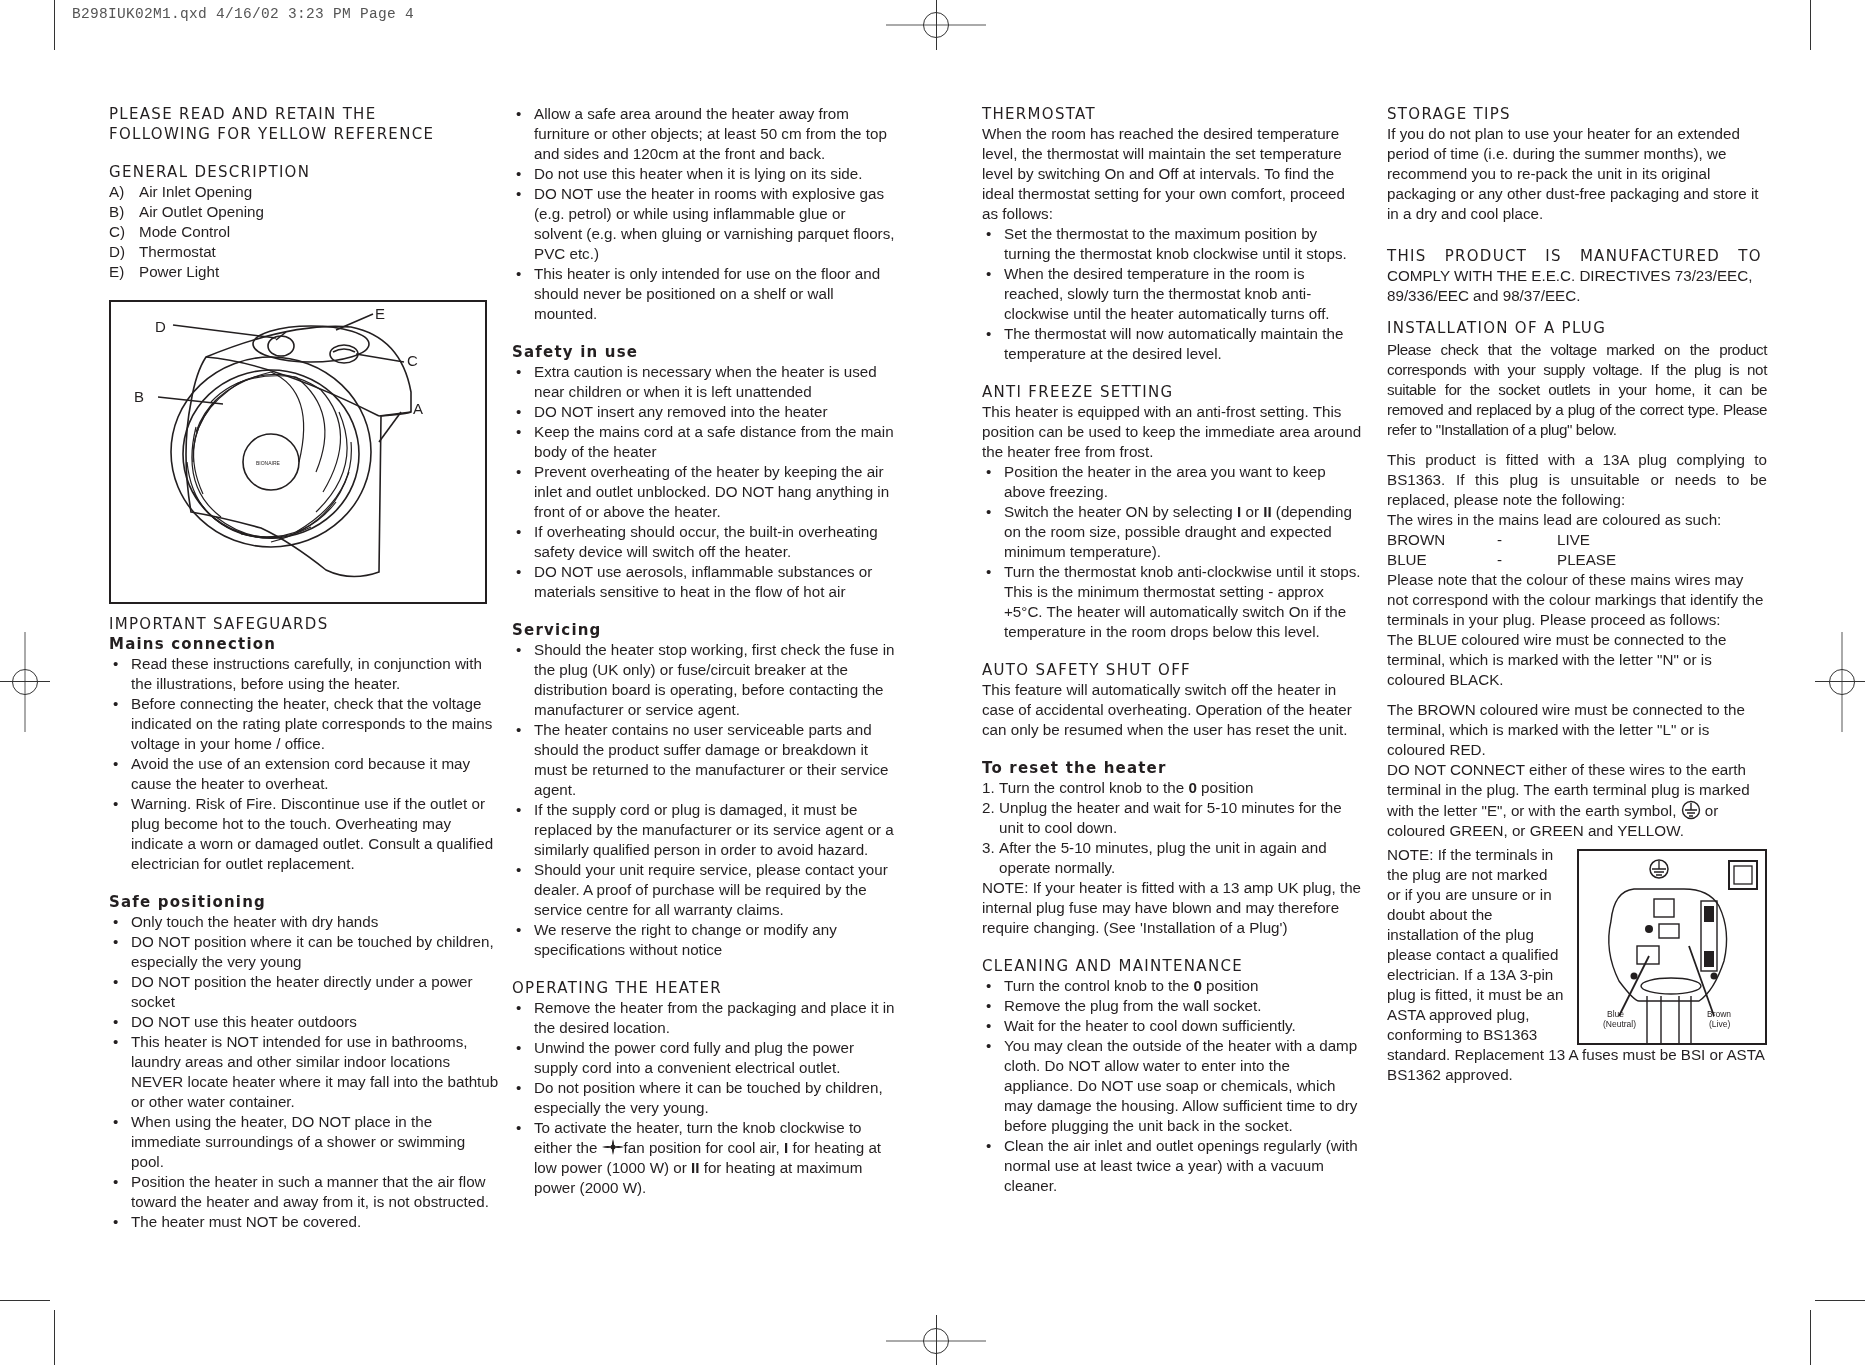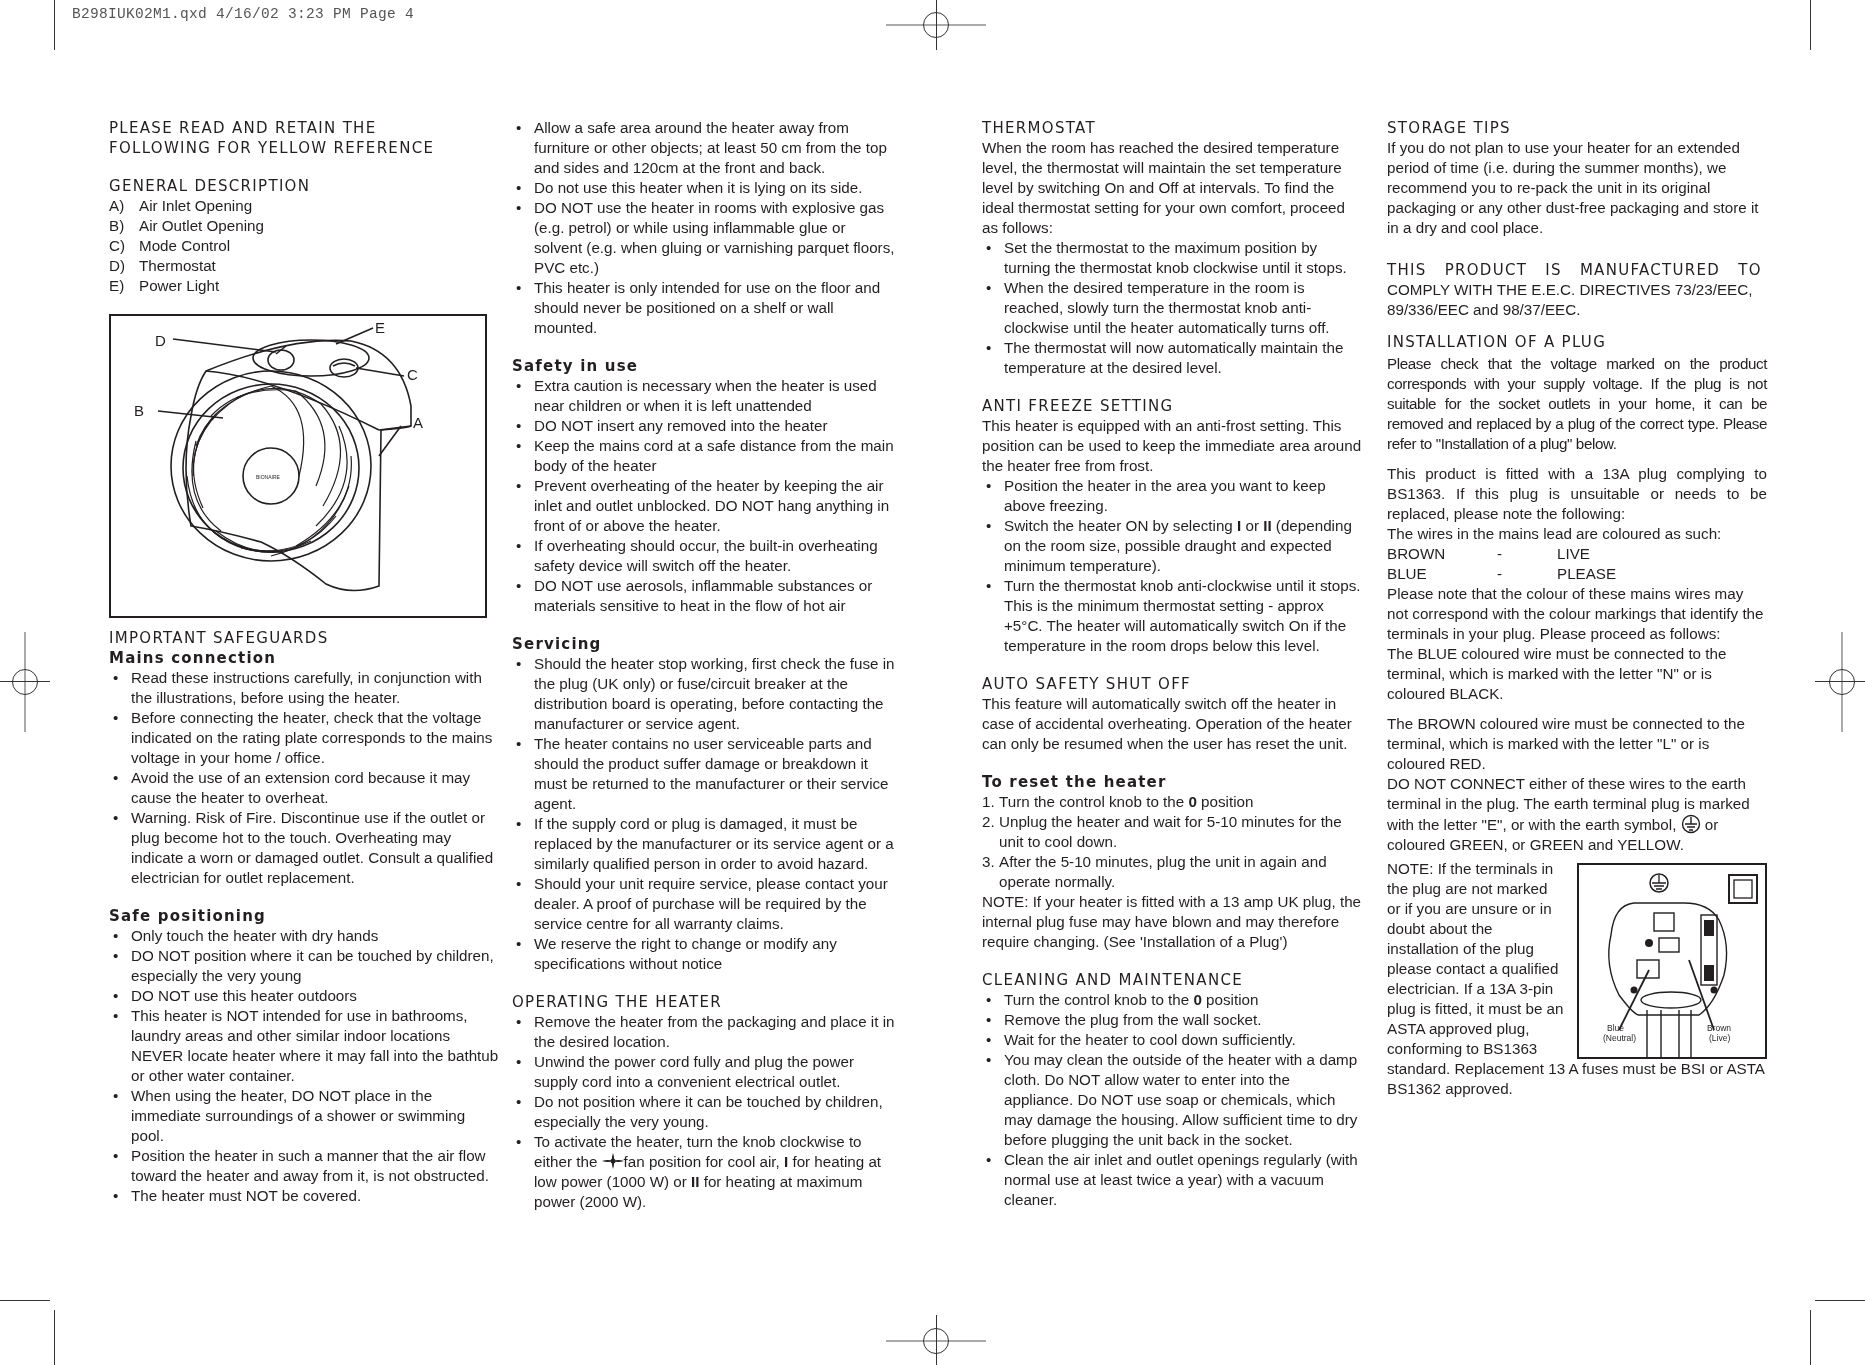--- a/index.html
+++ b/index.html
@@ -1,21 +1,21 @@
 <!DOCTYPE html>
 <html><head>
 <meta charset="utf-8">
 <style>
   html, body { margin:0; padding:0; background:#fff; }
   body { width:1865px; height:1365px; position:relative; overflow:hidden; color:#231f20;
          font-family:"Liberation Sans", sans-serif; }
   .slug { position:absolute; left:72px; top:6px; font-family:"Liberation Mono", monospace; font-size:14.5px; color:#555; letter-spacing:0.3px; }
   .mark { position:absolute; background:#333; }
   .reg { position:absolute; width:24px; height:24px; border:1px solid #333; border-radius:50%; }
-  .col { position:absolute; top:118px; font-size:15.2px; line-height:20px; }
+  .col { position:absolute; top:104px; font-size:15.2px; line-height:20px; }
   .col1 { left:109px; width:390px; }
   .col2 { left:512px; width:385px; }
   .col3 { left:982px; width:380px; }
   .col4 { left:1387px; width:380px; }
   .h { font-family:"DejaVu Sans", sans-serif; font-size:15px; letter-spacing:1.3px; line-height:20px; font-weight:normal; margin:0; }
   .sub { font-family:"DejaVu Sans", sans-serif; font-size:15px; letter-spacing:1.2px; line-height:20px; margin:0; }
   .gap { margin-top:18px; }
   .gapL { margin-top:22px; }
   p { margin:0; }
   ul { list-style:none; margin:0; padding:0; }
@@ -136,20 +136,21 @@
   <ul>
     <li>Read these instructions carefully, in conjunction with the illustrations, before using the heater.</li>
     <li>Before connecting the heater, check that the voltage indicated on the rating plate corresponds to the mains voltage in your home / office.</li>
     <li>Avoid the use of an extension cord because it may cause the heater to overheat.</li>
     <li>Warning. Risk of Fire. Discontinue use if the outlet or plug become hot to the touch. Overheating may indicate a worn or damaged outlet. Consult a qualified electrician for outlet replacement.</li>
   </ul>
   <h3 class="sub gap">Safe positioning</h3>
   <ul>
     <li>Only touch the heater with dry hands</li>
     <li>DO NOT position where it can be touched by children, especially the very young</li>
+    <li>DO NOT position the heater directly under a power socket</li>
     <li>DO NOT use this heater outdoors</li>
     <li>This heater is NOT intended for use in bathrooms, laundry areas and other similar indoor locations  NEVER locate heater where it may fall into the bathtub or other water container.</li>
     <li>When using the heater, DO NOT place in the immediate surroundings of a shower or swimming pool.</li>
     <li>Position the heater in such a manner that the air flow toward the heater and away from it, is not obstructed.</li>
     <li>The heater must NOT be covered.</li>
   </ul>
 </div>
 
 <div class="col col2">
   <ul>

